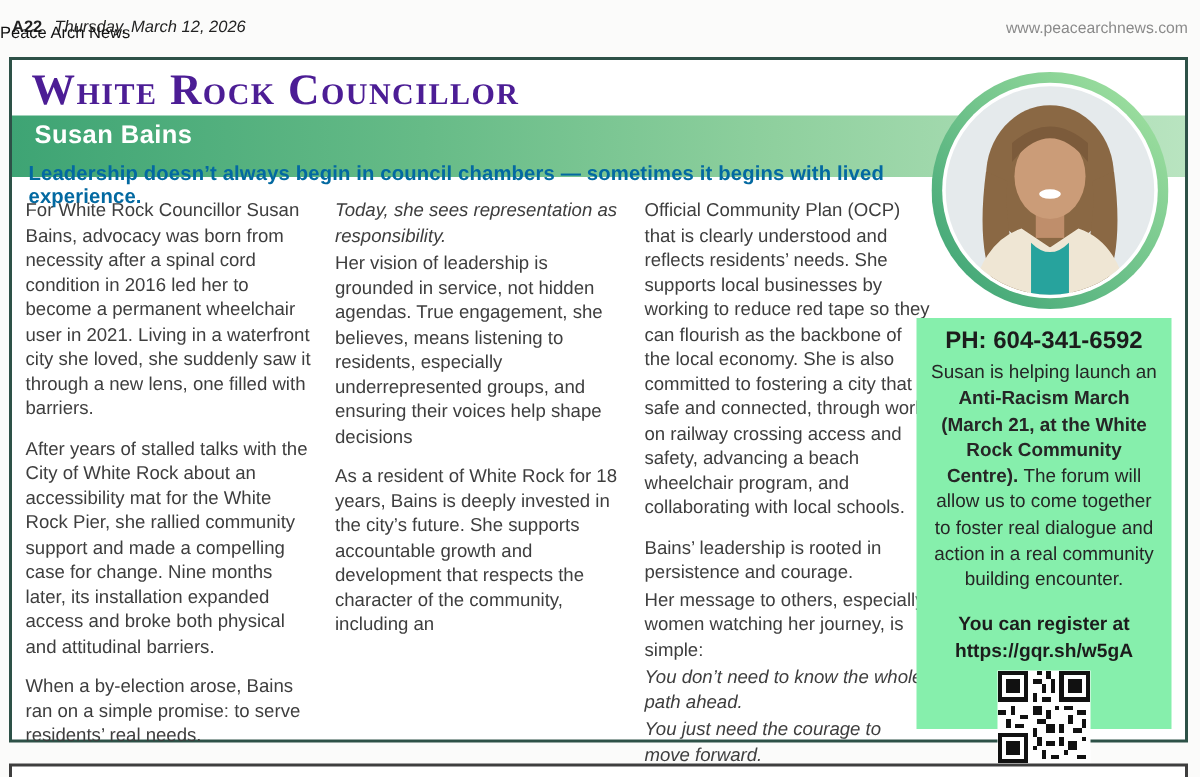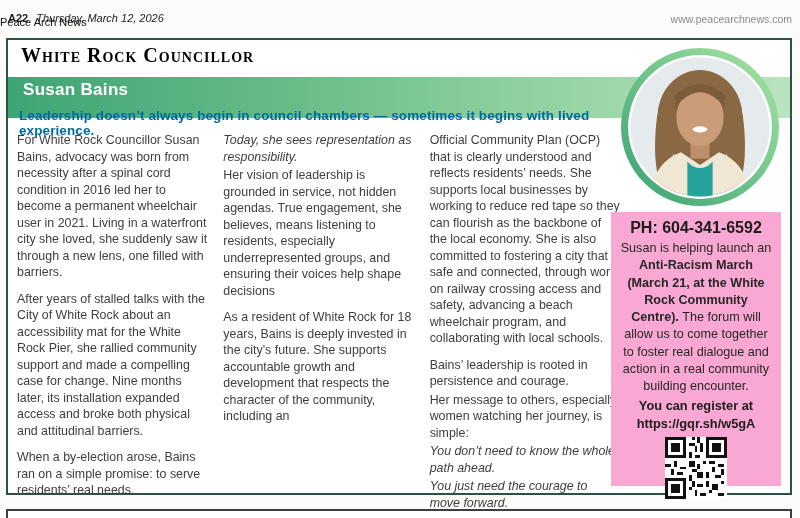--- a/index.html
+++ b/index.html
@@ -15,44 +15,44 @@
   .mh-left .pg{font-weight:bold;}
   .mh-left .date{font-style:italic;margin-left:5px;}
   .mh-center{position:absolute;left:0;right:0;top:16px;text-align:left;
     font-size:11px;font-weight:normal;color:#111;}
   .mh-right{position:absolute;right:8px;top:13px;font-size:10.5px;color:#8a8a8a;}
   
   .adbox{position:absolute;left:6px;top:38px;width:786px;height:457px;
     background:#fff;border:2px solid #2d5147;box-sizing:border-box;}
   .ad-title{position:absolute;left:13px;top:4px;
     font-family:"Liberation Serif","DejaVu Serif",serif;
-    font-variant:small-caps;font-size:20px;letter-spacing:1px;
-    color:#000000;font-weight:600;}
+    font-variant:small-caps;font-size:29px;letter-spacing:1px;
+    color:#4c1d95;font-weight:600;}
   .name-bar{position:absolute;left:0;top:37px;width:100%;height:41px;
     background:linear-gradient(90deg,#3ea474 0%,#66bb87 35%,#8fd09e 65%,#b9e4c0 100%);}
   .name-bar .nm{position:absolute;left:15px;top:3px;color:#fff;
     font-size:17px;font-weight:bold;letter-spacing:.3px;}
   .headline{position:absolute;left:11px;top:68px;width:612px;
     font-size:13.5px;font-weight:bold;color:#0369a1;letter-spacing:.1px;}
   
   .cols{position:absolute;left:9px;top:92px;width:604px;display:flex;gap:15px;}
   .col{flex:1;min-width:0;}
   .col p{margin:0 0 10px;font-size:12.4px;line-height:1.33;color:#3e3e3e;}
   .col p.ital{font-style:italic;}
   .col p.tight{margin-bottom:2px;}
   
   .portrait{position:absolute;top:8px;right:11px;width:158px;height:158px;z-index:3;}
   
   .sidebar{position:absolute;right:9px;top:172px;width:170px;bottom:7px;
-    background:#f9a8d4;box-sizing:border-box;padding:7px 8px 6px;
+    background:#86efac;box-sizing:border-box;padding:7px 8px 6px;
     text-align:center;}
   .sb-phone{font-size:16px;font-weight:bold;color:#1c1c1c;margin-bottom:3px;}
   .sb-text{font-size:12.6px;line-height:1.37;color:#262626;}
   .sb-text .b{font-weight:bold;}
-  .sb-register{font-size:12.8px;line-height:1.35;color:#1c1c1c;font-weight:bold;margin-top:2px;}
+  .sb-register{font-size:12.8px;line-height:1.35;color:#1c1c1c;font-weight:bold;margin-top:12px;}
   .sb-register span{display:block;}
   .qr-wrap{margin-top:5px;display:flex;justify-content:center;}
   .qr-wrap svg{width:62px;height:62px;background:#fff;}
   
   .next-box{position:absolute;left:6px;top:509px;width:786px;height:26px;
     background:#fff;border:2px solid #3e3e3e;box-sizing:border-box;}
 </style>
 </head>
 <body>
 

